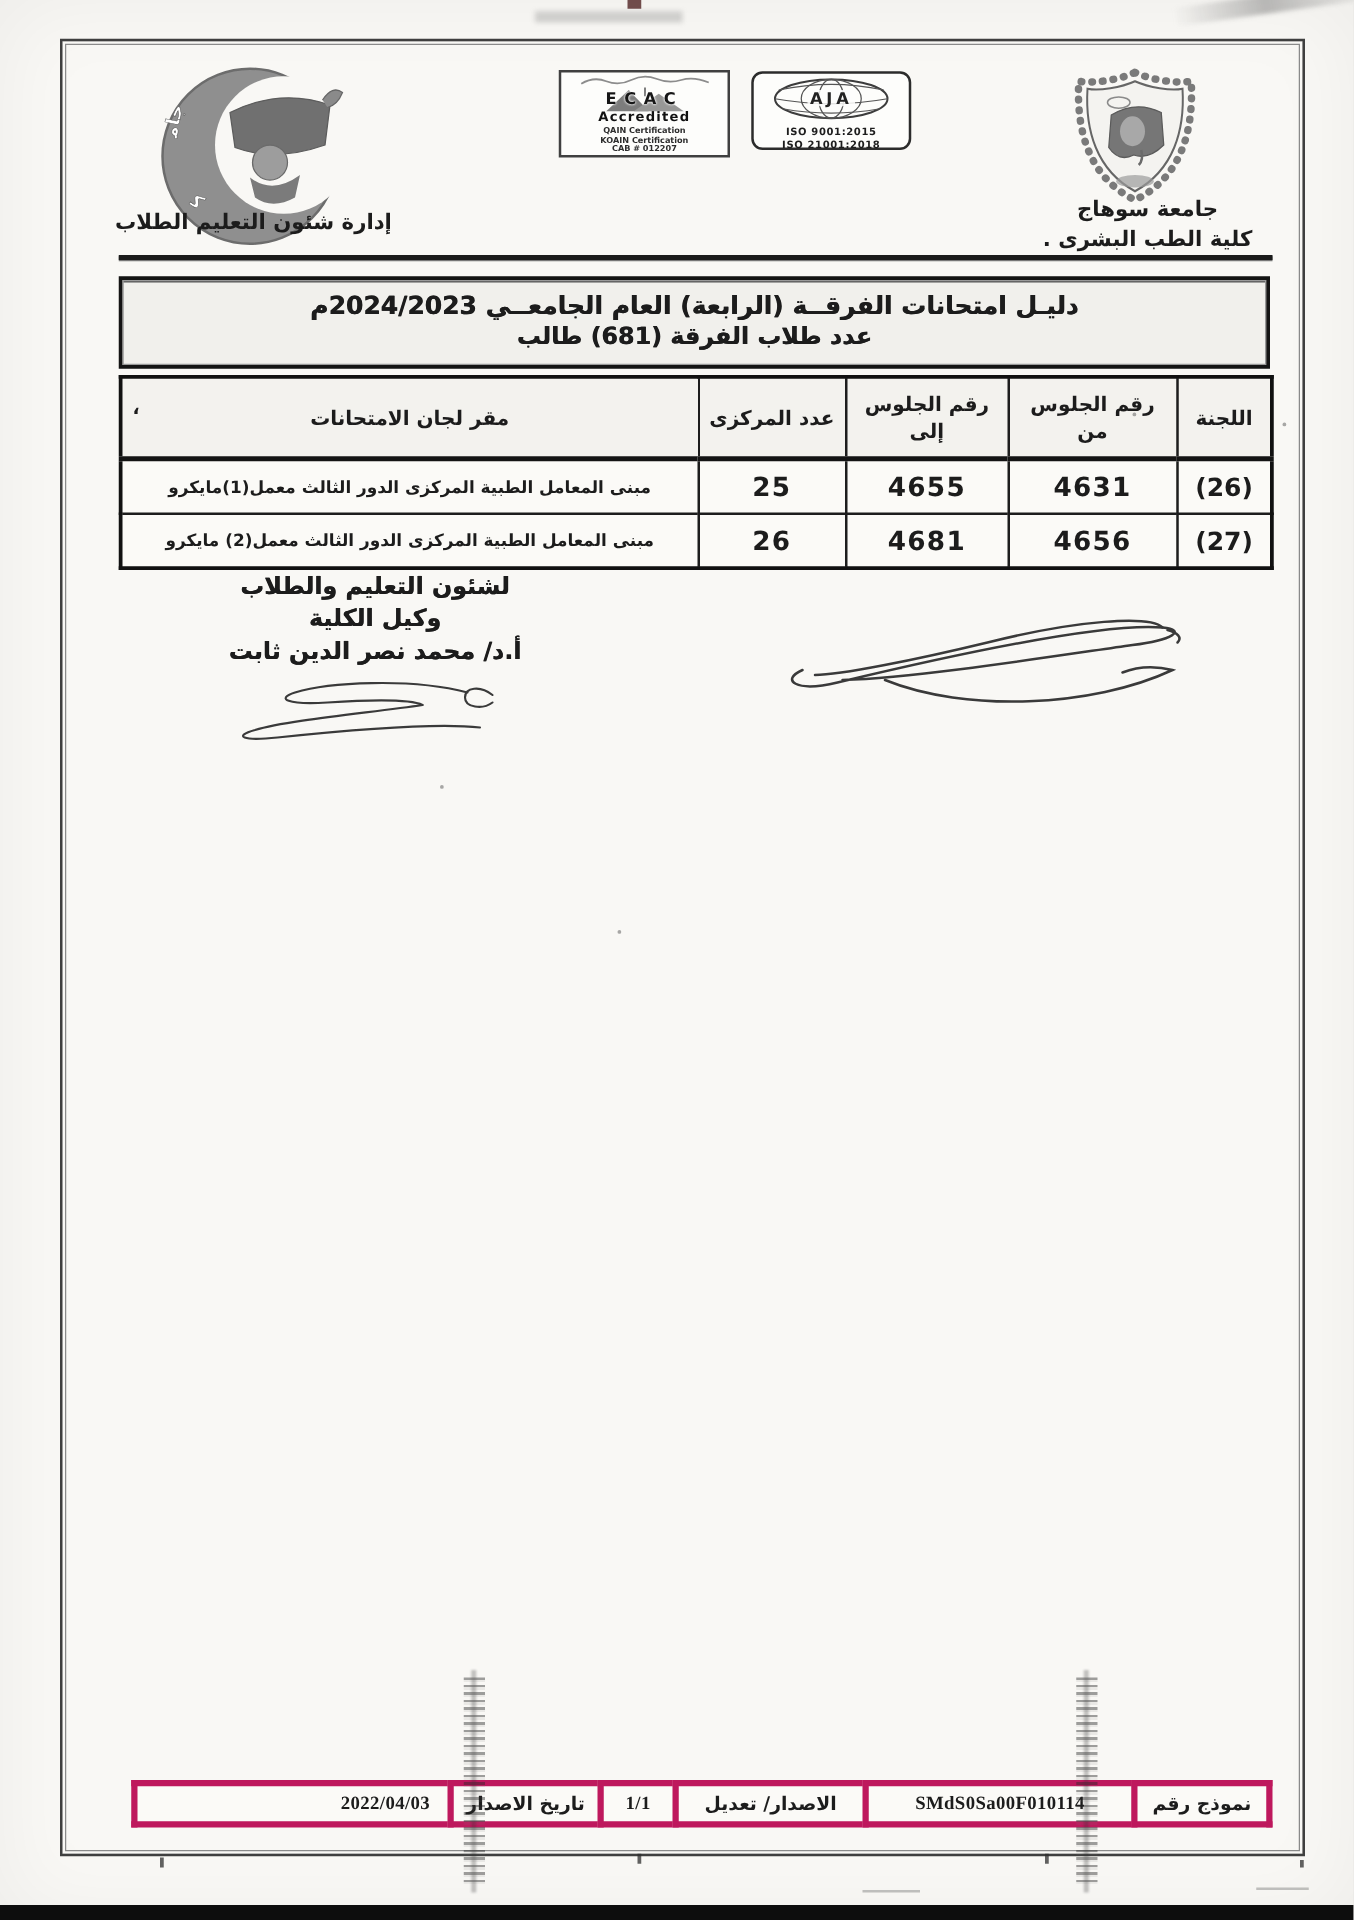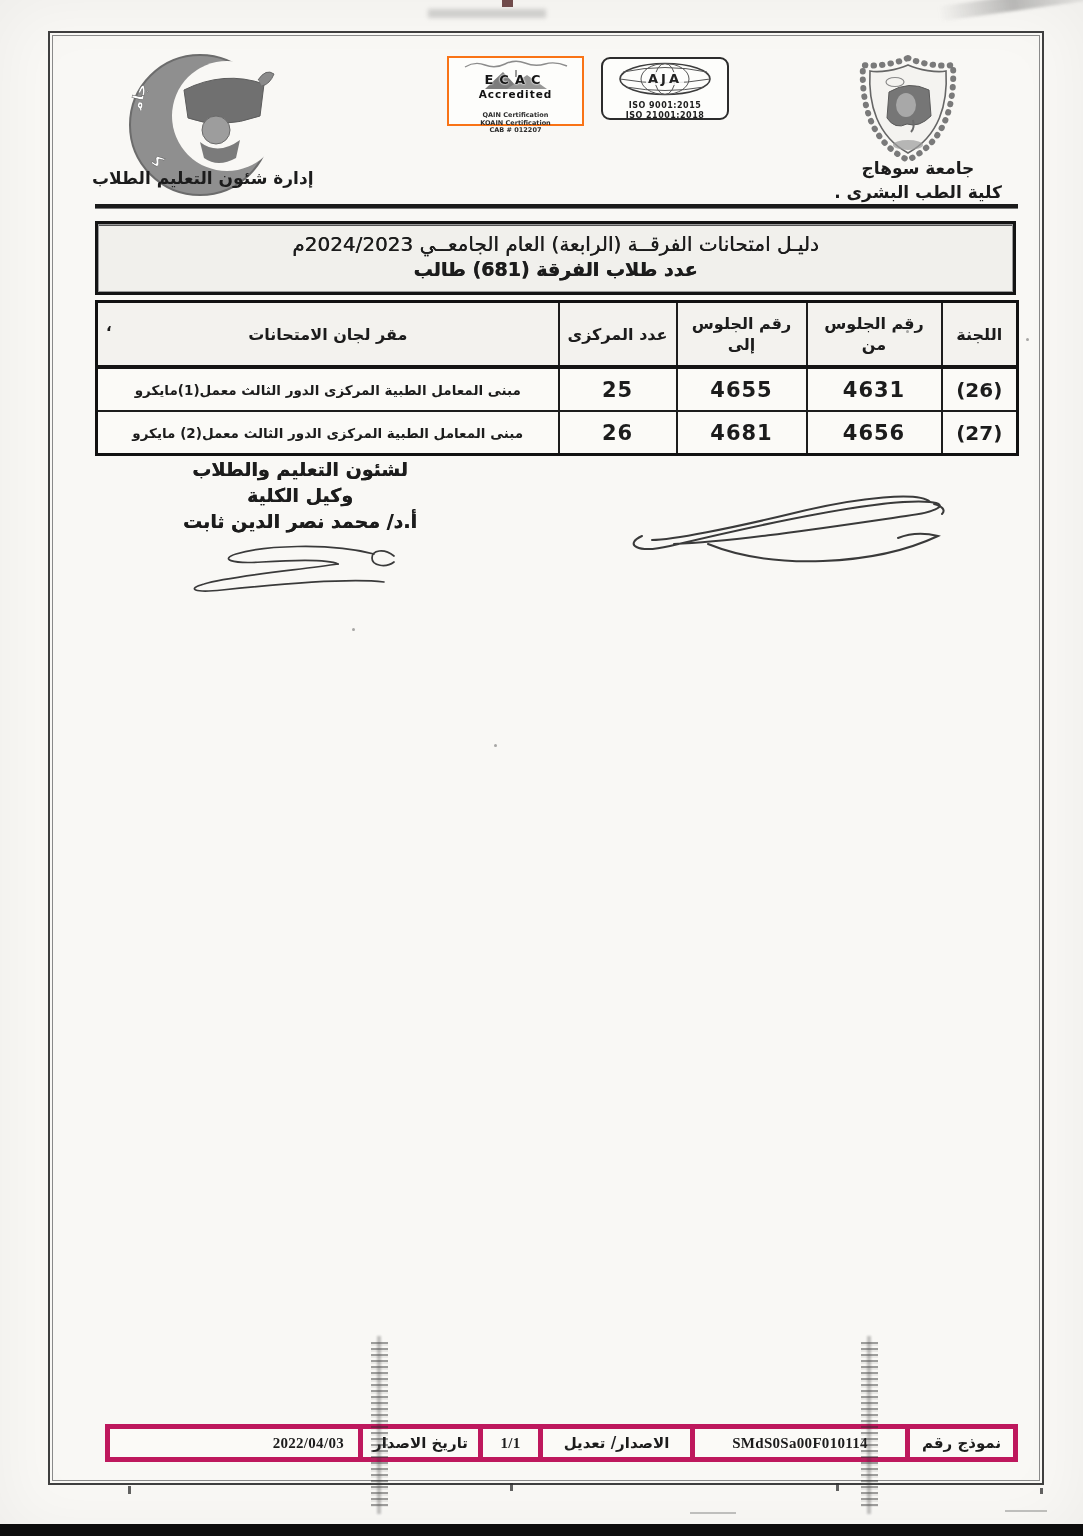--- a/index.html
+++ b/index.html
@@ -7,37 +7,37 @@
           font-family:"DejaVu Sans","Liberation Sans",sans-serif;color:#1c1c1c;
           box-shadow:inset 0 0 70px rgba(0,0,0,.05);}
   .abs{position:absolute;}
   .page-frame{left:48px;top:31px;width:992px;height:1450px;border:2px solid #3f3f3f;
               box-shadow:inset 0 0 0 2px #f9f8f5, inset 0 0 0 3px #8a8a8a;}
   
   .dept-text{left:92px;top:168px;width:242px;text-align:left;font-size:17px;font-weight:700;direction:rtl;}
   .univ-text{left:827px;top:156px;width:182px;text-align:center;font-size:17px;font-weight:700;
              direction:rtl;line-height:24px;}
   .badge{background:#fdfdfb;}
-  .ecac{left:447px;top:56px;width:133px;height:66px;border:2px solid #f97316;text-align:center;}
+  .ecac{left:447px;top:56px;width:133px;height:66px;border:2px solid #404040;text-align:center;}
   .ecac .arcline{margin:1px auto 0;display:block;}
   .ecac-row{position:relative;height:21px;}
   .ecac-letters{position:absolute;left:0;right:0;top:3px;font-size:13px;font-weight:700;letter-spacing:6px;
                 color:#161616;text-shadow:0 0 2px #fff,0 0 2px #fff;}
   .ecac-accredited{font-size:10.5px;font-weight:700;letter-spacing:1px;margin-top:-2px;color:#111;}
-  .ecac-lines{font-size:6.5px;line-height:7.5px;font-weight:700;color:#2d2d2d;margin-top:12px;text-align:center;}
+  .ecac-lines{font-size:6.5px;line-height:7.5px;font-weight:700;color:#2d2d2d;margin-top:1px;text-align:center;}
   .aja{left:601px;top:57px;width:128px;height:63px;border:2px solid #2c2c2c;border-radius:9px;text-align:center;padding-top:2px;box-sizing:border-box;}
   .aja-iso{font-size:8px;line-height:10px;font-weight:700;letter-spacing:.5px;color:#1d1d1d;}
   .crescent-logo{left:112px;top:50px;}
   .shield-logo{left:853px;top:50px;}
   .header-rule{left:95px;top:204px;width:923px;height:4px;background:#1b1b1b;box-shadow:0 1px 0 #777;}
   
   .title-block{left:95px;top:221px;width:921px;height:74px;border:3px solid #141414;background:#f1f0ec;
                box-sizing:border-box;box-shadow:inset 0 0 0 1px #9a9a9a, inset 0 2px 0 #555;
                text-align:center;direction:rtl;}
-  .title-l1{font-size:20px;font-weight:400;margin-top:8px;text-shadow:.4px 0 0 #1c1c1c;}
+  .title-l1{font-size:20px;font-weight:700;margin-top:8px;text-shadow:.4px 0 0 #1c1c1c;}
   .title-l2{font-size:19px;font-weight:700;margin-top:2px;text-shadow:.4px 0 0 #1c1c1c;}
   
   table.exam{left:95px;top:300px;width:921px;position:absolute;border-collapse:collapse;table-layout:fixed;
              direction:rtl;border:3px solid #111;}
   table.exam th,table.exam td{border:2px solid #1d1d1d;padding:0;text-align:center;vertical-align:middle;}
   table.exam th{height:62px;background:#f3f2ee;font-size:16px;font-weight:700;border-bottom:4px solid #141414;}
   table.exam td{height:41px;background:#fbfaf7;}
   .hdr2{display:block;line-height:21px;}
   .num{font-size:21px;font-weight:700;letter-spacing:1px;font-family:"DejaVu Sans",sans-serif;}
   .cnum{font-size:20px;font-weight:700;}

